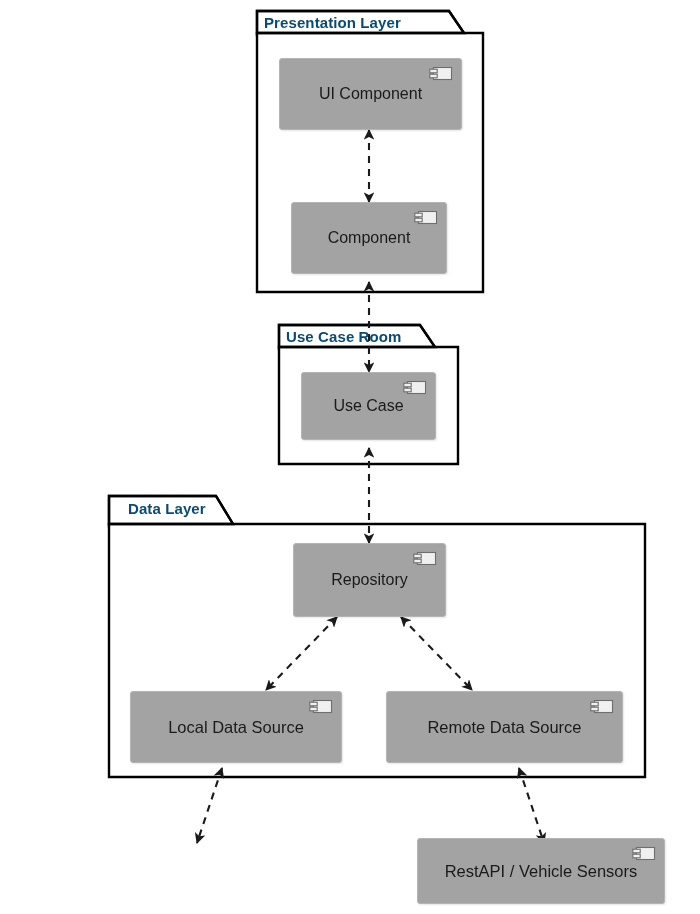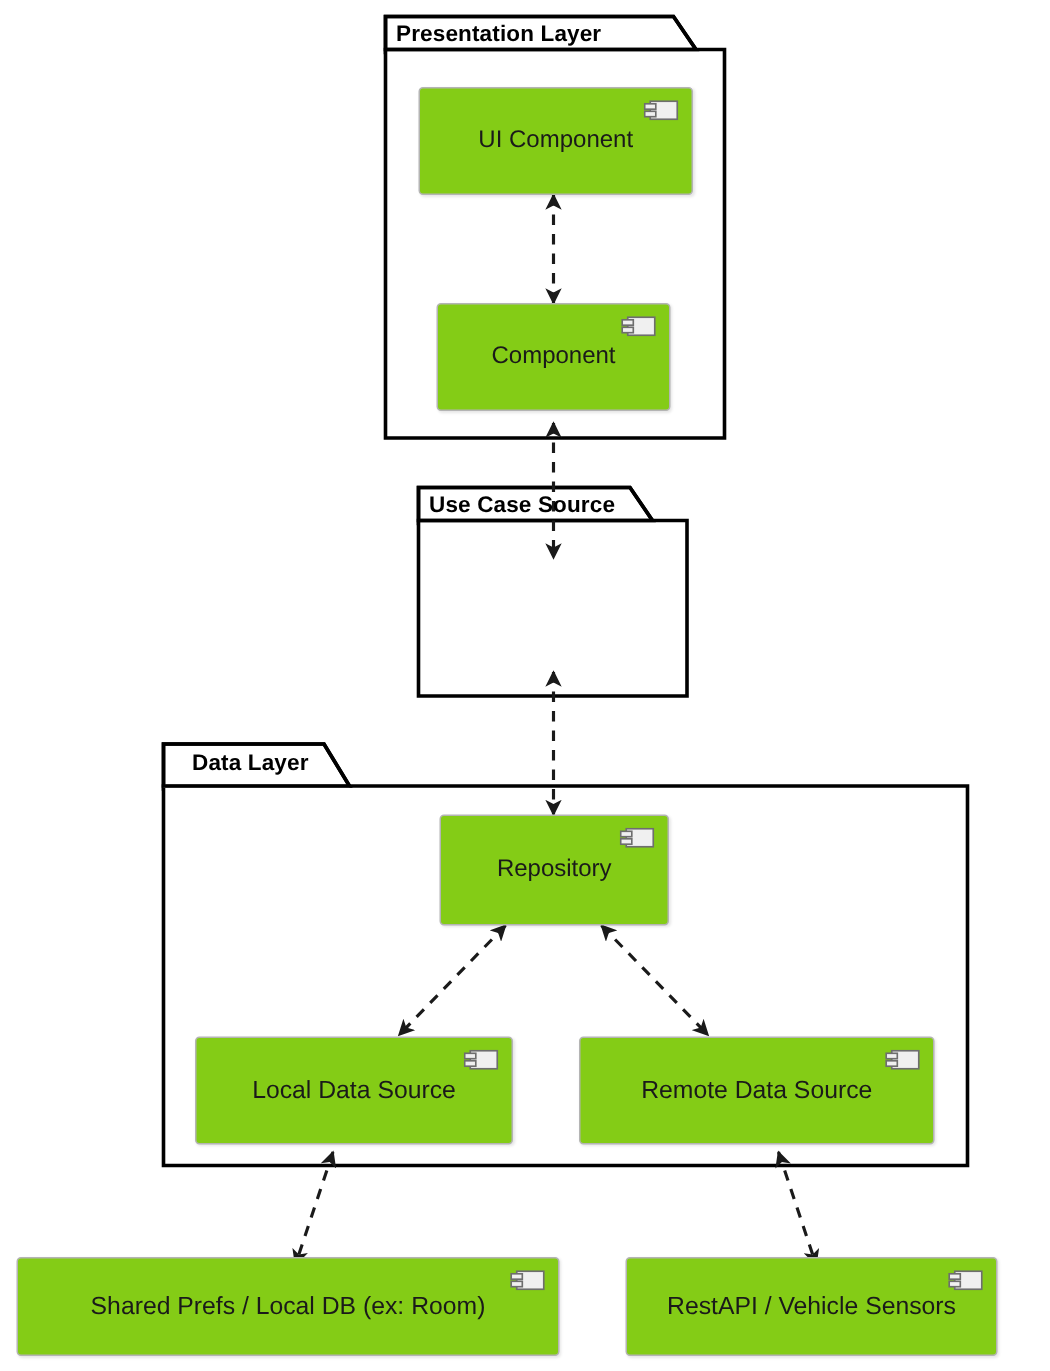--- a/index.html
+++ b/index.html
@@ -22,28 +22,28 @@
     left: 0;
     top: 0;
     width: 700px;
     height: 914px;
   }
   
   .pkg-tab-label {
     position: absolute;
     font-weight: bold;
     font-size: 15px;
-    color: #000000;
+    color: #0c4a6e;
     white-space: nowrap;
     letter-spacing: 0.1px;
   }
   
   .component {
     position: absolute;
-    background: #84cc16;
+    background: #a3a3a3;
     border: 1px solid #b4b4b4;
     border-radius: 3px;
     box-sizing: border-box;
     display: flex;
     align-items: center;
     justify-content: center;
     box-shadow: 1px 1px 2px rgba(0,0,0,0.10);
   }
   .component .label {
     font-size: 16px;
@@ -110,21 +110,21 @@
       <line x1="401" y1="617" x2="472" y2="690"></line>
 
       <line x1="222" y1="768" x2="197" y2="843"></line>
 
       <line x1="519" y1="768" x2="544" y2="843"></line>
     </g>
   </svg>
 
   <div class="pkg-tab-label" style="left:264px; top:14px;">Presentation Layer</div>
 
-  <div class="pkg-tab-label" style="left:286px; top:328px;">Use Case Source</div>
+  <div class="pkg-tab-label" style="left:286px; top:328px;">Use Case Room</div>
 
   <div class="pkg-tab-label" style="left:116px; top:500px;margin-left:12px;">Data Layer</div>
 
   <div class="component" style="left:279px; top:58px; width:183px; height:72px;">
     <svg class="comp-icon" viewBox="0 0 24 15">
       <rect x="4.5" y="1.5" width="18" height="12" fill="#f0f0f0" stroke="#6e6e6e" stroke-width="1.1"></rect>
       <rect x="0.8" y="3.2" width="7.4" height="3.6" fill="#f0f0f0" stroke="#6e6e6e" stroke-width="1.1"></rect>
       <rect x="0.8" y="8.2" width="7.4" height="3.6" fill="#f0f0f0" stroke="#6e6e6e" stroke-width="1.1"></rect>
     </svg>
     <span class="label">UI Component</span>
@@ -132,20 +132,28 @@
 
   <div class="component" style="left:291px; top:202px; width:156px; height:72px;">
     <svg class="comp-icon" viewBox="0 0 24 15">
       <rect x="4.5" y="1.5" width="18" height="12" fill="#f0f0f0" stroke="#6e6e6e" stroke-width="1.1"></rect>
       <rect x="0.8" y="3.2" width="7.4" height="3.6" fill="#f0f0f0" stroke="#6e6e6e" stroke-width="1.1"></rect>
       <rect x="0.8" y="8.2" width="7.4" height="3.6" fill="#f0f0f0" stroke="#6e6e6e" stroke-width="1.1"></rect>
     </svg>
     <span class="label">Component</span>
   </div>
 
+  <div class="component" style="left:301px; top:372px; width:135px; height:68px;">
+    <svg class="comp-icon" viewBox="0 0 24 15">
+      <rect x="4.5" y="1.5" width="18" height="12" fill="#f0f0f0" stroke="#6e6e6e" stroke-width="1.1"></rect>
+      <rect x="0.8" y="3.2" width="7.4" height="3.6" fill="#f0f0f0" stroke="#6e6e6e" stroke-width="1.1"></rect>
+      <rect x="0.8" y="8.2" width="7.4" height="3.6" fill="#f0f0f0" stroke="#6e6e6e" stroke-width="1.1"></rect>
+    </svg>
+    <span class="label">Use Case</span>
+  </div>
 
   <div class="component" style="left:293px; top:543px; width:153px; height:74px;">
     <svg class="comp-icon" viewBox="0 0 24 15">
       <rect x="4.5" y="1.5" width="18" height="12" fill="#f0f0f0" stroke="#6e6e6e" stroke-width="1.1"></rect>
       <rect x="0.8" y="3.2" width="7.4" height="3.6" fill="#f0f0f0" stroke="#6e6e6e" stroke-width="1.1"></rect>
       <rect x="0.8" y="8.2" width="7.4" height="3.6" fill="#f0f0f0" stroke="#6e6e6e" stroke-width="1.1"></rect>
     </svg>
     <span class="label">Repository</span>
   </div>
 
@@ -160,28 +168,20 @@
 
   <div class="component wide" style="left:386px; top:691px; width:237px; height:72px;">
     <svg class="comp-icon" viewBox="0 0 24 15">
       <rect x="4.5" y="1.5" width="18" height="12" fill="#f0f0f0" stroke="#6e6e6e" stroke-width="1.1"></rect>
       <rect x="0.8" y="3.2" width="7.4" height="3.6" fill="#f0f0f0" stroke="#6e6e6e" stroke-width="1.1"></rect>
       <rect x="0.8" y="8.2" width="7.4" height="3.6" fill="#f0f0f0" stroke="#6e6e6e" stroke-width="1.1"></rect>
     </svg>
     <span class="label">Remote Data Source</span>
   </div>
 
-  <div class="component wide" style="left:11px; top:838px; width:362px; height:66px;">
-    <svg class="comp-icon" viewBox="0 0 24 15">
-      <rect x="4.5" y="1.5" width="18" height="12" fill="#f0f0f0" stroke="#6e6e6e" stroke-width="1.1"></rect>
-      <rect x="0.8" y="3.2" width="7.4" height="3.6" fill="#f0f0f0" stroke="#6e6e6e" stroke-width="1.1"></rect>
-      <rect x="0.8" y="8.2" width="7.4" height="3.6" fill="#f0f0f0" stroke="#6e6e6e" stroke-width="1.1"></rect>
-    </svg>
-    <span class="label">Shared Prefs / Local DB (ex: Room)</span>
-  </div>
 
   <div class="component wide" style="left:417px; top:838px; width:248px; height:66px;">
     <svg class="comp-icon" viewBox="0 0 24 15">
       <rect x="4.5" y="1.5" width="18" height="12" fill="#f0f0f0" stroke="#6e6e6e" stroke-width="1.1"></rect>
       <rect x="0.8" y="3.2" width="7.4" height="3.6" fill="#f0f0f0" stroke="#6e6e6e" stroke-width="1.1"></rect>
       <rect x="0.8" y="8.2" width="7.4" height="3.6" fill="#f0f0f0" stroke="#6e6e6e" stroke-width="1.1"></rect>
     </svg>
     <span class="label">RestAPI / Vehicle Sensors</span>
   </div>
 

